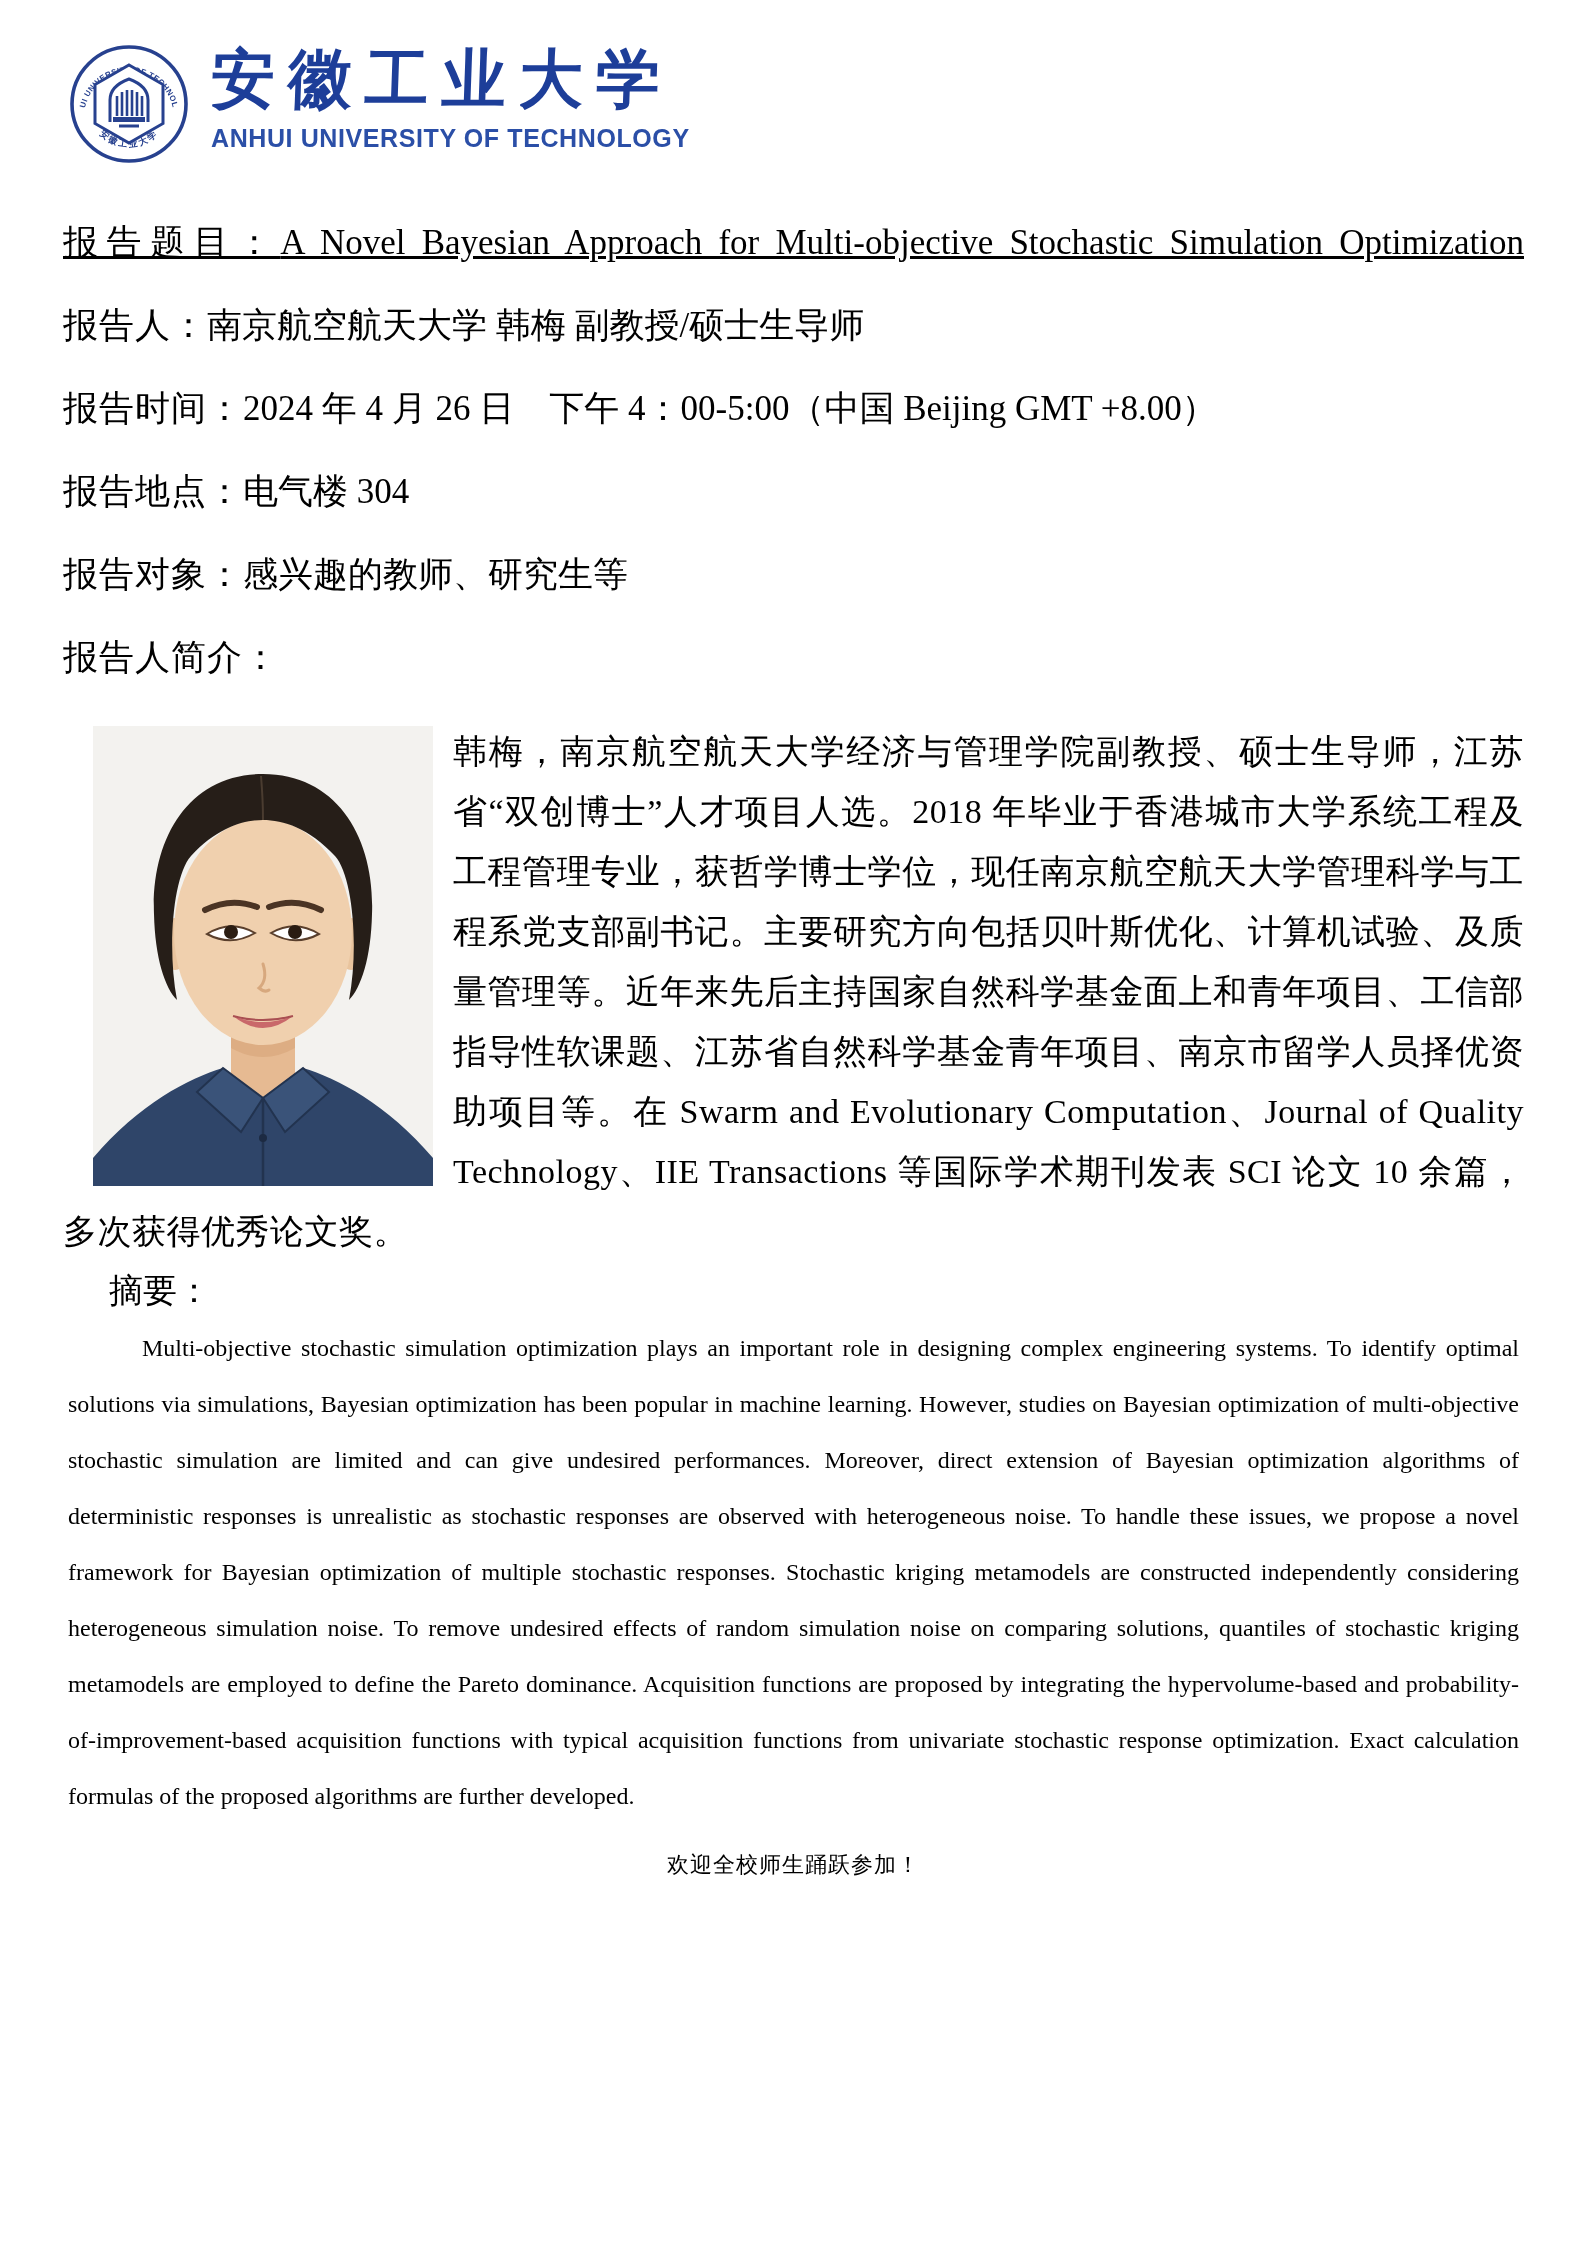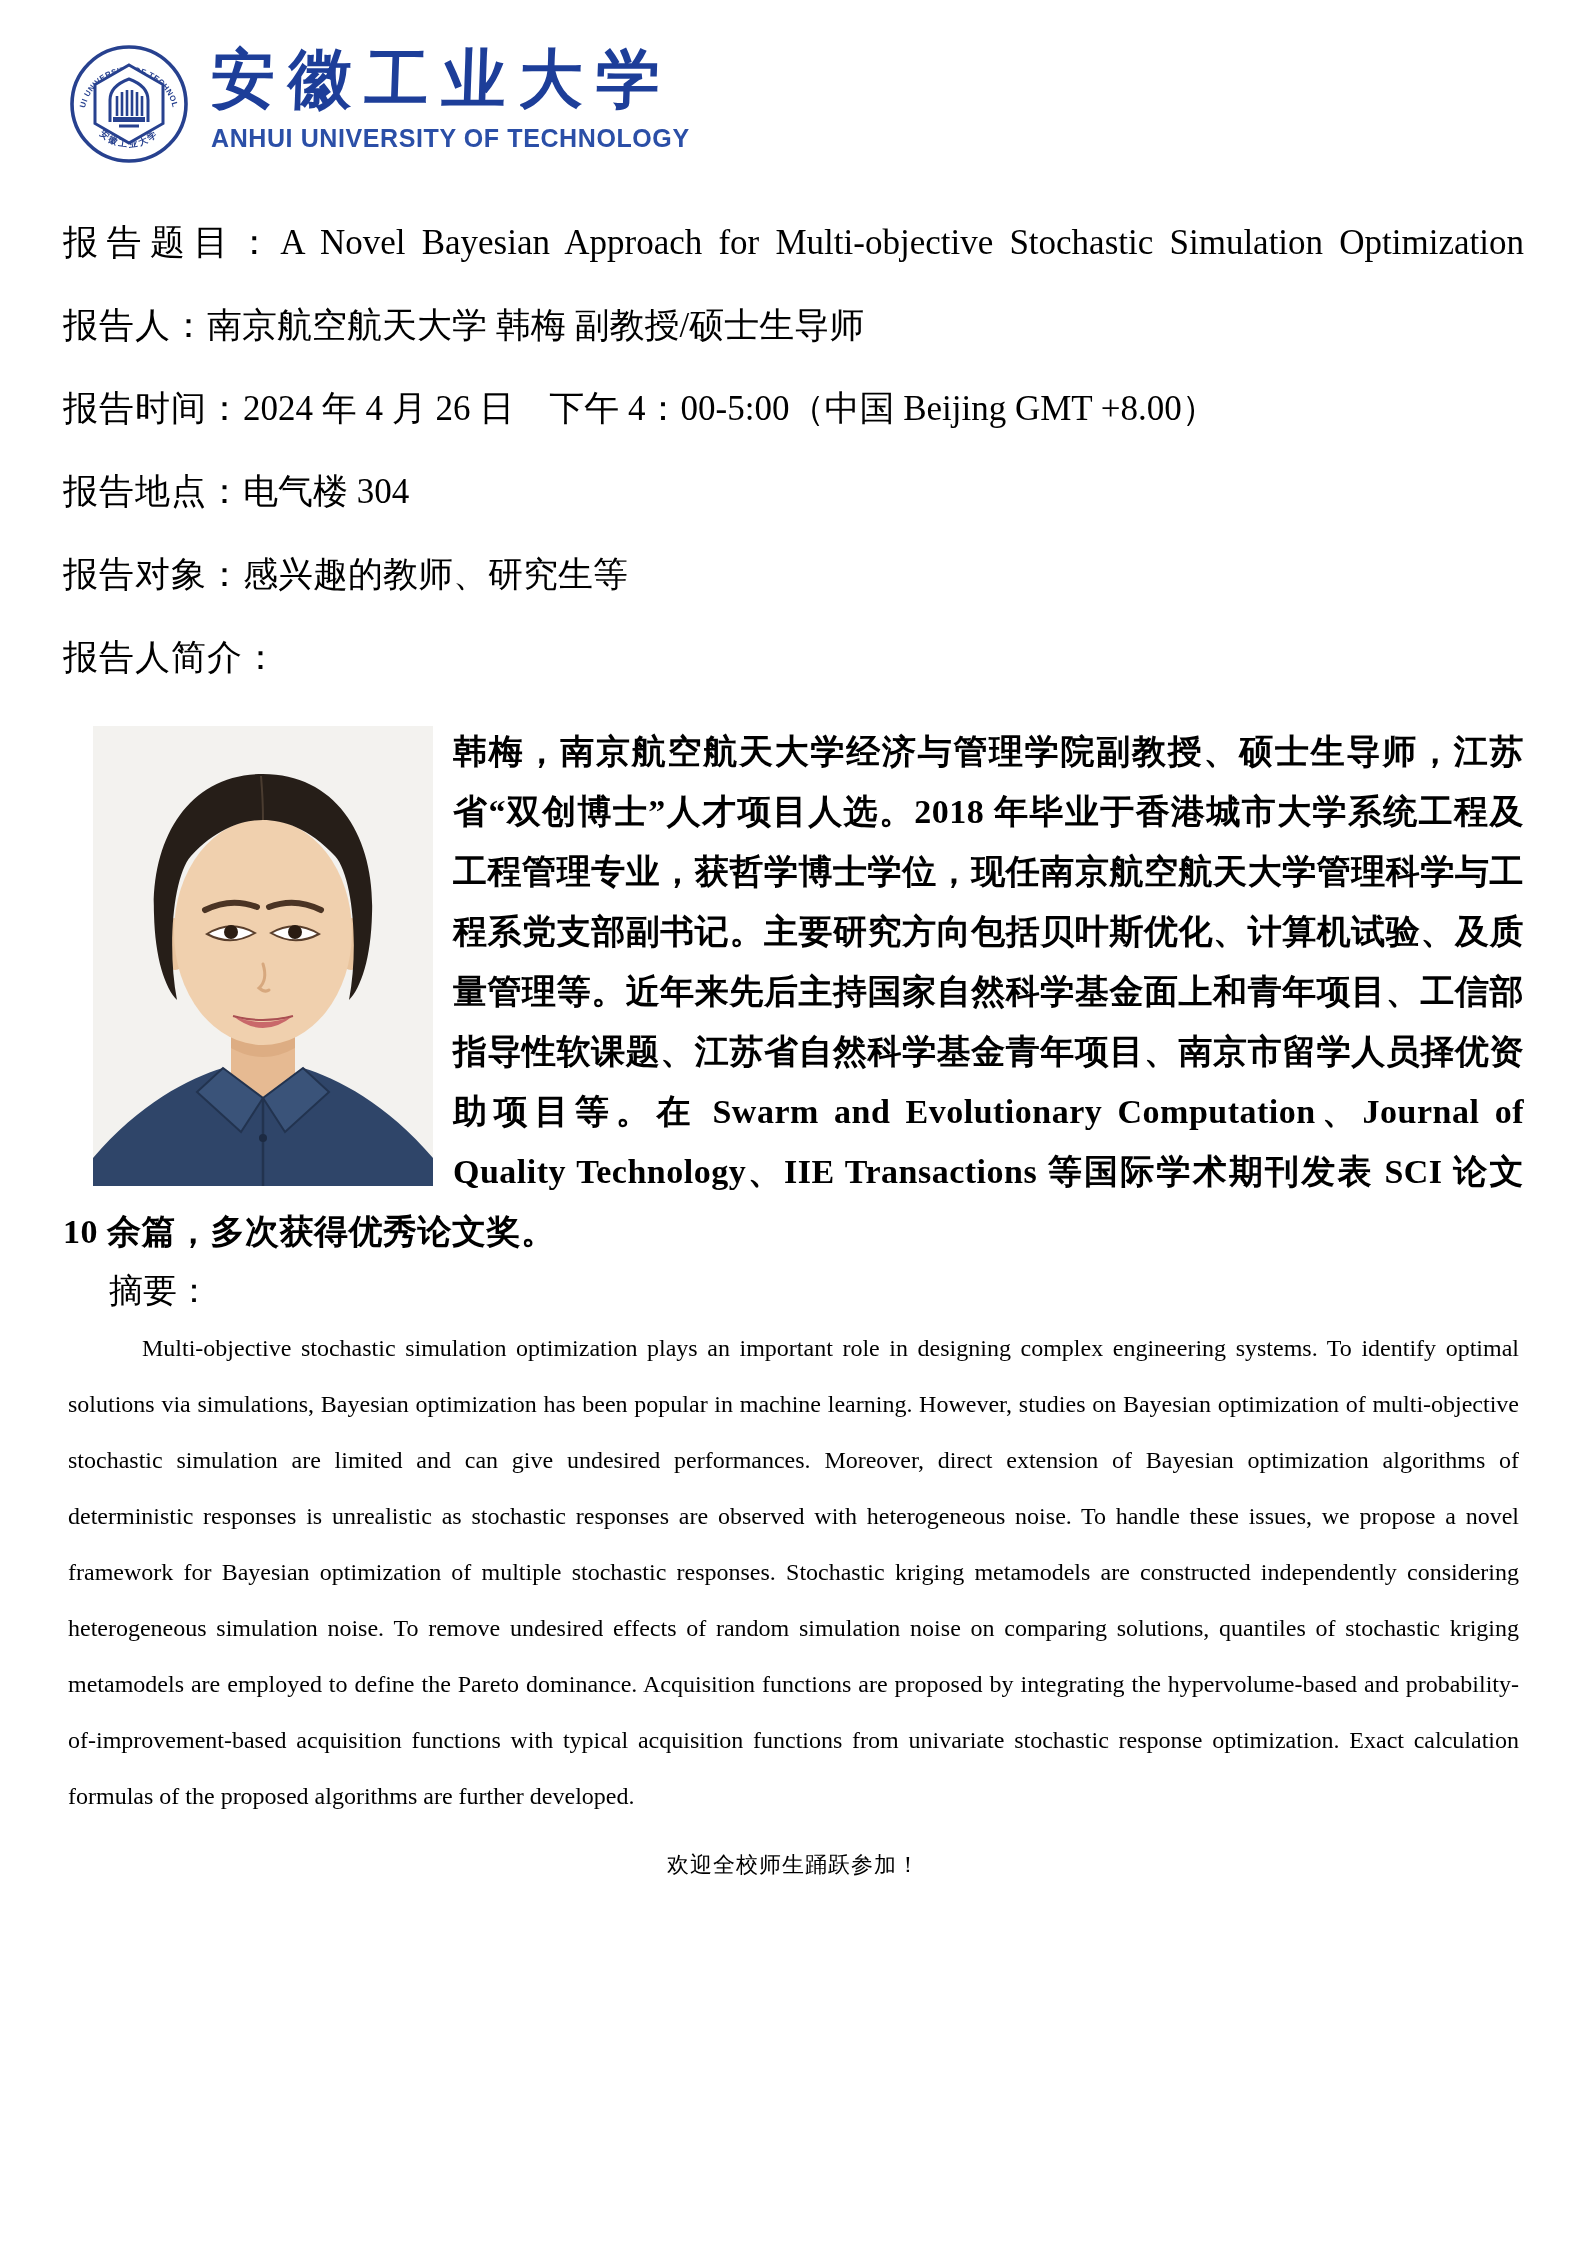--- a/index.html
+++ b/index.html
@@ -15,34 +15,33 @@
     line-height: 1.25; transform: skewX(-2deg); white-space: nowrap;
   }
   .brand-en {
     font-family: "Liberation Sans", "DejaVu Sans", sans-serif;
     font-size: 25px; font-weight: 700; color: #2b4fa7; letter-spacing: 0.6px;
     margin-top: 4px; white-space: nowrap;
   }
 
   
   .info-line { font-size: 35px; line-height: 37px; margin-bottom: 46px; white-space: normal; }
-  .info-line.justify-last { text-align: justify; text-align-last: justify; }
+  .info-line.justify-last { text-align: justify; text-align-last: justify; text-decoration: underline; }
   .info-line:last-of-type { margin-bottom: 24px; }
   .info-label { letter-spacing: 1px; }
 
   
   .bio-block { overflow: visible; }
   .photo {
     float: left; width: 340px; height: 460px;
     margin: 4px 20px 6px 30px; display: block;
   }
   .bio-text {
     margin: 0; font-size: 34px; line-height: 60px; text-align: justify;
     letter-spacing: 0.5px;
-    font-weight: bold;
   }
 
   
   .abstract-label { font-size: 34px; line-height: 42px; margin-top: 8px; margin-bottom: 8px; margin-left: 46px; }
   .abstract-text {
     margin: 5px; font-size: 24px; line-height: 56px; text-align: justify;
     text-indent: 74px;
   }
 
   

